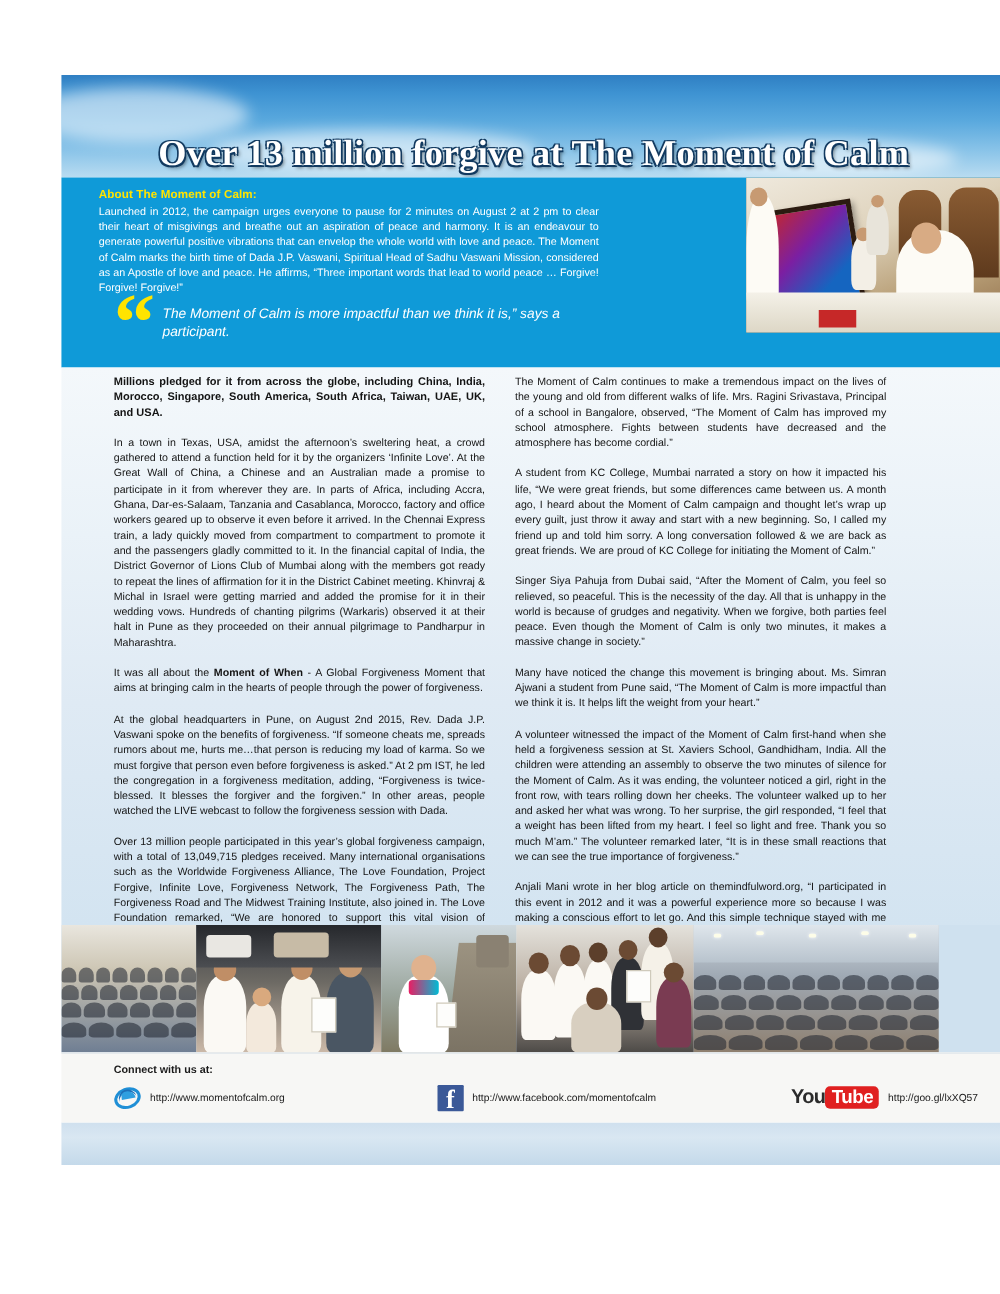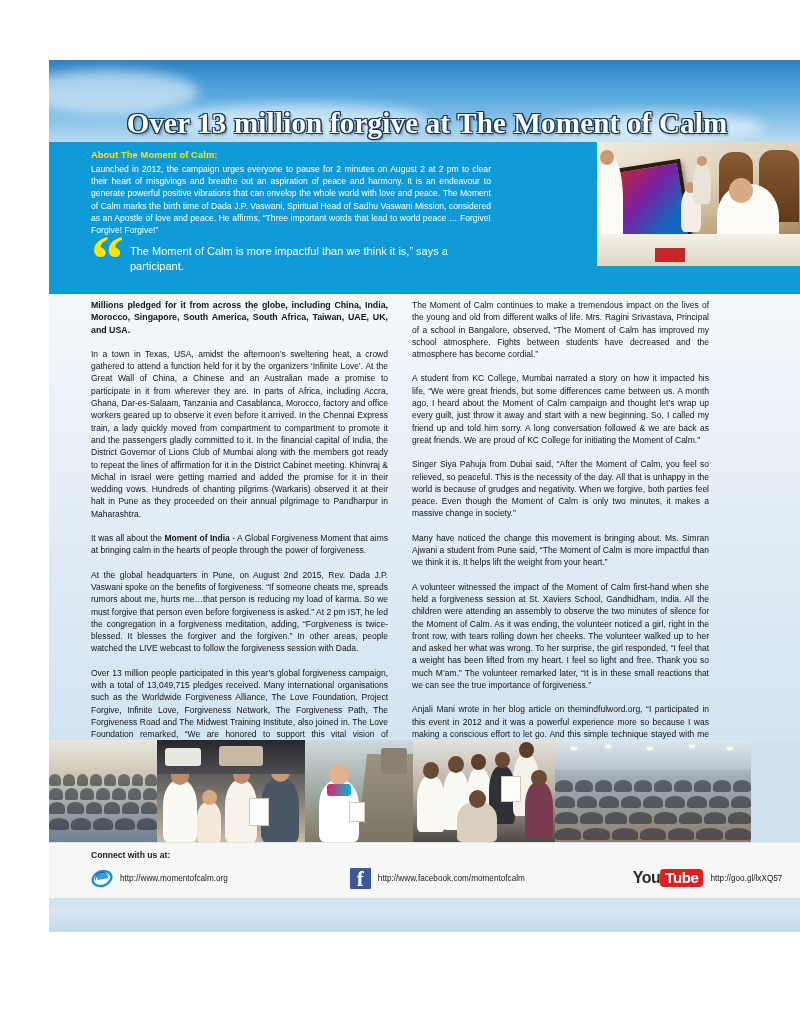--- a/index.html
+++ b/index.html
@@ -62,21 +62,21 @@
 
   
   .intro-band {
     position: relative;
     background: #0f9ad8;
     height: 152px;
     overflow: hidden;
   }
   .intro-text-wrap {
     position: absolute;
-    left: 42px;
+    left: 30px;
     top: 8px;
     width: 400px;
   }
   .about-title {
     color: #ffe400;
     font-weight: bold;
     font-size: 9.3px;
     margin-bottom: 3px;
     letter-spacing: 0.1px;
   }
@@ -103,20 +103,21 @@
     font-weight: bold;
     letter-spacing: -3px;
     margin-top: 4px;
     user-select: none;
   }
   .quote-text {
     color: #ffffff;
     font-size: 11px;
     line-height: 15px;
     padding-top: 9px;
+    font-style: italic;
   }
 
   
   .header-photo {
     position: absolute;
     right: 0;
     top: 0;
     width: 208px;
     height: 124px;
     overflow: hidden;
@@ -353,21 +354,21 @@
       <span class="quote-mark">“</span>
       <span class="quote-text">The Moment of Calm is more impactful than we think it is,” says a participant.</span>
     </div>
   </div>
 
   <div class="article">
     <div class="cols">
       <div class="col" id="left-col">
           <p class="body lead">Millions pledged for it from across the globe, including China, India, Morocco, Singapore, South America, South Africa, Taiwan, UAE, UK, and USA.</p>
           <p class="body">In a town in Texas, USA, amidst the afternoon’s sweltering heat, a crowd gathered to attend a function held for it by the organizers ‘Infinite Love’. At the Great Wall of China, a Chinese and an Australian made a promise to participate in it from wherever they are. In parts of Africa, including Accra, Ghana, Dar-es-Salaam, Tanzania and Casablanca, Morocco, factory and office workers geared up to observe it even before it arrived. In the Chennai Express train, a lady quickly moved from compartment to compartment to promote it and the passengers gladly committed to it. In the financial capital of India, the District Governor of Lions Club of Mumbai along with the members got ready to repeat the lines of affirmation for it in the District Cabinet meeting. Khinvraj &amp; Michal in Israel were getting married and added the promise for it in their wedding vows. Hundreds of chanting pilgrims (Warkaris) observed it at their halt in Pune as they proceeded on their annual pilgrimage to Pandharpur in Maharashtra.</p>
-          <p class="body"><span>It was all about the </span><b>Moment of India</b><span> - A Global Forgiveness Moment that aims at bringing calm in the hearts of people through the power of forgiveness.</span></p>
+          <p class="body"><span>It was all about the </span><b>Moment of When</b><span> - A Global Forgiveness Moment that aims at bringing calm in the hearts of people through the power of forgiveness.</span></p>
           <p class="body">At the global headquarters in Pune, on August 2nd 2015, Rev. Dada J.P. Vaswani spoke on the benefits of forgiveness. “If someone cheats me, spreads rumors about me, hurts me…that person is reducing my load of karma. So we must forgive that person even before forgiveness is asked.”  At 2 pm IST, he led the congregation in a forgiveness meditation, adding, “Forgiveness is twice-blessed. It blesses the forgiver and the forgiven.” In other areas, people watched the LIVE webcast to follow the forgiveness session with Dada.</p>
           <p class="body">Over 13 million people participated in this year’s global forgiveness campaign, with a total of 13,049,715 pledges received. Many international organisations such as the Worldwide Forgiveness Alliance, The Love Foundation, Project Forgive, Infinite Love, Forgiveness Network, The Forgiveness Path, The Forgiveness Road and The Midwest Training Institute, also joined in. The Love Foundation remarked, “We are honored to support this vital vision of forgiveness.” Several educational institutions, organisations and individuals from all over India also participated.</p>
         </div>
       <div class="col" id="right-col">
           <p class="body">The Moment of Calm continues to make a tremendous impact on the lives of the young and old from different walks of life. Mrs. Ragini Srivastava, Principal of a school in Bangalore, observed, “The Moment of Calm has improved my school atmosphere. Fights between students have decreased and the atmosphere has become cordial.”</p>
           <p class="body">A student from KC College, Mumbai narrated a story on how it impacted his life, “We were great friends, but some differences came between us. A month ago, I heard about the Moment of Calm campaign and thought let’s wrap up every guilt, just throw it away and start with a new beginning. So, I called my friend up and told him sorry. A long conversation followed &amp; we are back as great friends. We are proud of KC College for initiating the Moment of Calm.”</p>
           <p class="body">Singer Siya Pahuja from Dubai said, “After the Moment of Calm, you feel so relieved, so peaceful. This is the necessity of the day. All that is unhappy in the world is because of grudges and negativity. When we forgive, both parties feel peace. Even though the Moment of Calm is only two minutes, it makes a massive change in society.”</p>
           <p class="body">Many have noticed the change this movement is bringing about. Ms. Simran Ajwani a student from Pune said, “The Moment of Calm is more impactful than we think it is. It helps lift the weight from your heart.”</p>
           <p class="body">A volunteer witnessed the impact of the Moment of Calm first-hand when she held a forgiveness session at St. Xaviers School, Gandhidham, India. All the children were attending an assembly to observe the two minutes of silence for the Moment of Calm. As it was ending, the volunteer noticed a girl, right in the front row, with tears rolling down her cheeks. The volunteer walked up to her and asked her what was wrong. To her surprise, the girl responded, “I feel that a weight has been lifted from my heart. I feel so light and free. Thank you so much M’am.” The volunteer remarked later, “It is in these small reactions that we can see the true importance of forgiveness.”</p>
           <p class="body">Anjali Mani wrote in her blog article on themindfulword.org, “I participated in this event in 2012 and it was a powerful experience more so because I was making a conscious effort to let go. And this simple technique stayed with me since then. I found that by practicing a simple process of observing silence and clearing my heart of any hurt helped me develop a spirit of tolerance and understanding.”</p>

